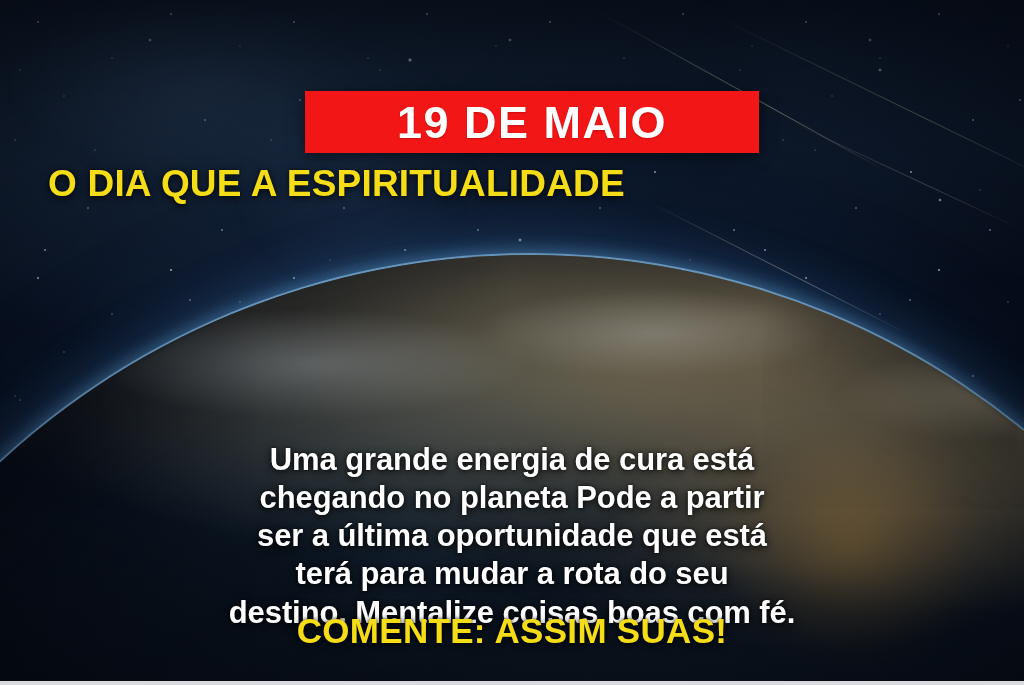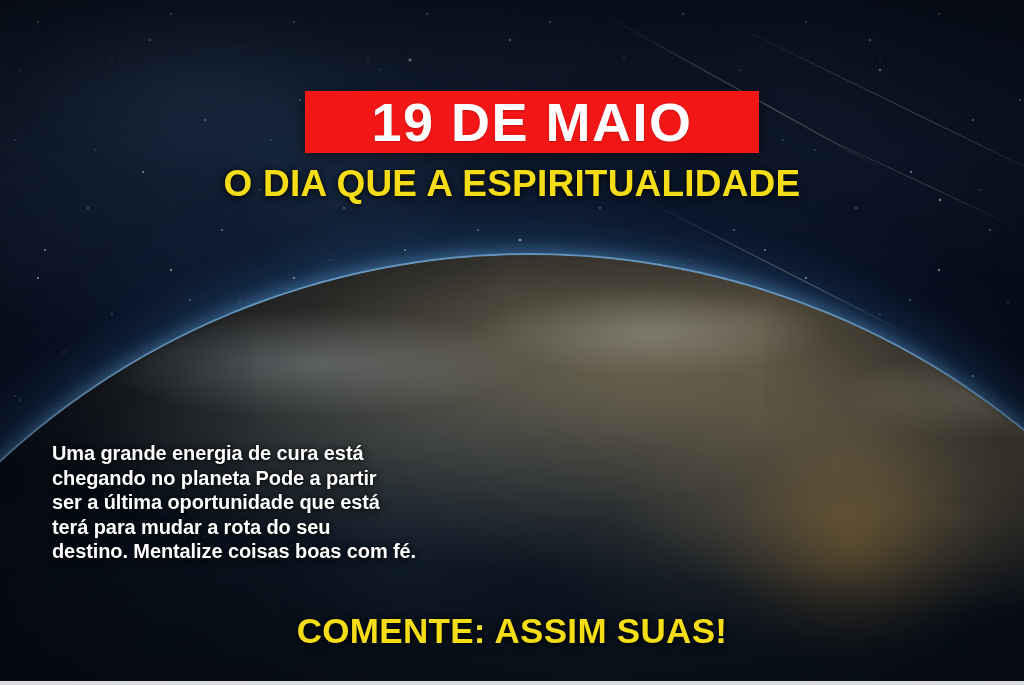--- a/index.html
+++ b/index.html
@@ -198,54 +198,53 @@
     width: 454px;
     height: 62px;
     background: var(--banner-bg, #F31616);
     display: flex;
     align-items: center;
     justify-content: center;
     box-shadow: 0 3px 14px rgba(0,0,0,0.55);
   }
   .date-banner-text {
     color: #FFFFFF;
-    font-size: 54px;
+    font-size: 45px;
     font-weight: 700;
     letter-spacing: 1.5px;
     line-height: 1;
     white-space: nowrap;
     text-shadow: 0 1px 2px rgba(120,0,0,0.35);
   }
 
   
   .headline {
     position: absolute;
     left: 0;
     right: 0;
     top: 163px;
-    text-align: center;
     color: var(--accent, #F4DD16);
     font-size: 37px;
     font-weight: 700;
     line-height: 1.16;
     letter-spacing: 0.2px;
     padding: 0 48px;
     text-shadow: 0 2px 7px rgba(0,0,0,0.78), 0 0 2px rgba(0,0,0,0.6);
   }
   .headline .hl-line { display: block; }
 
   
   .body-copy {
     position: absolute;
     left: 0;
     right: 0;
     top: 441px;
-    text-align: left;
+    text-align: center;
     color: #FFFFFF;
-    font-size: 20px;
+    font-size: 31px;
     font-weight: 700;
     line-height: 1.23;
     letter-spacing: -0.1px;
     padding: 0 52px;
     text-shadow: 0 2px 8px rgba(0,0,0,0.85), 0 0 3px rgba(0,0,0,0.7);
   }
   .body-copy .bc-line { display: block; white-space: nowrap; }
 
   
   .cta {

